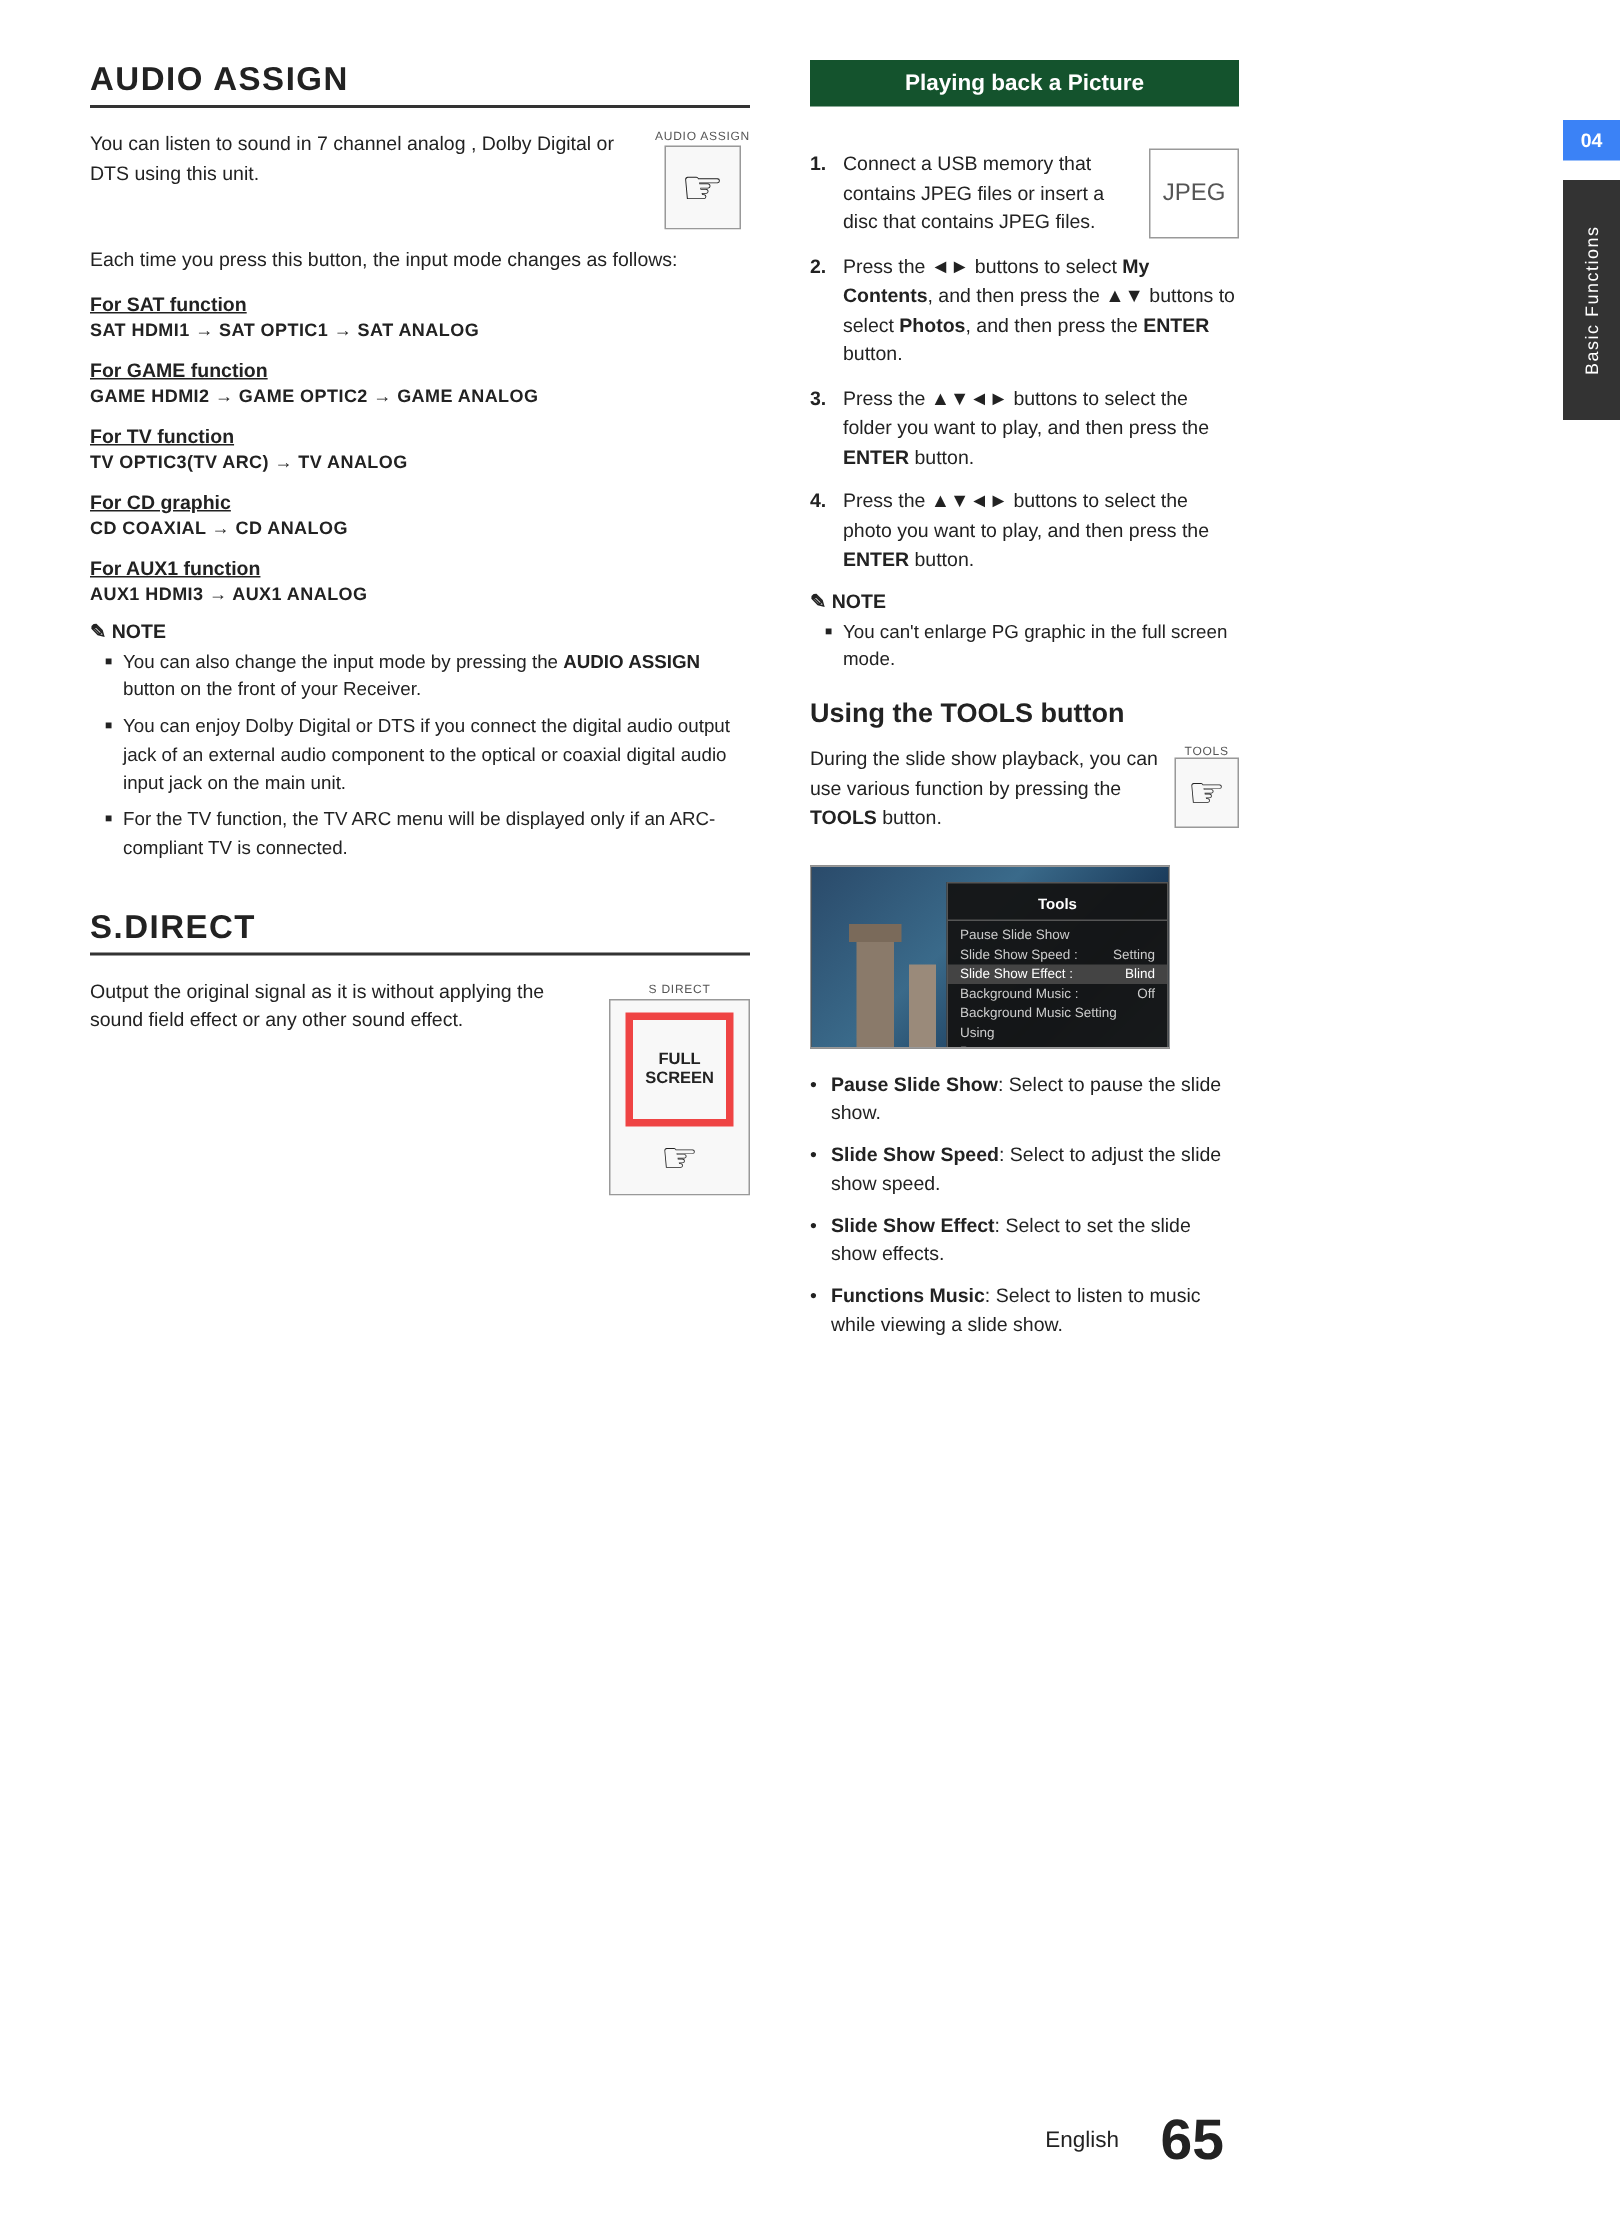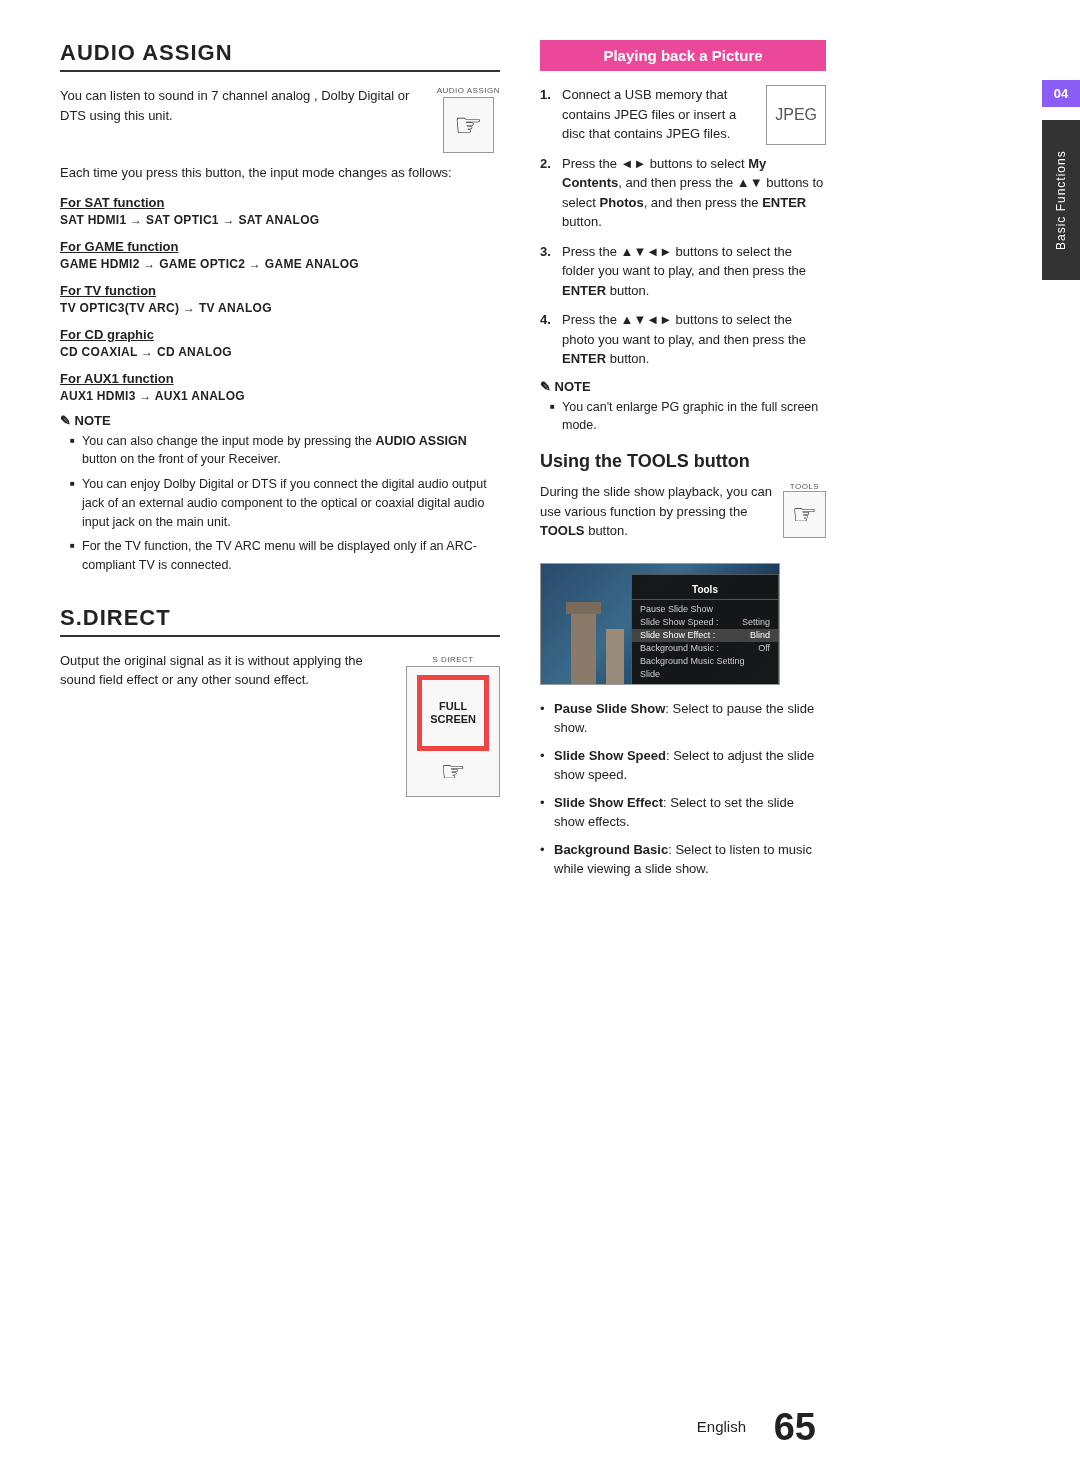--- a/index.html
+++ b/index.html
@@ -38,21 +38,21 @@
       height: 160px;
       display: flex;
       align-items: center;
       justify-content: center;
     }
     .side-tab-number {
       position: absolute;
       right: 0;
       top: 80px;
       width: 38px;
-      background: #8b5cf6;
+      background: #3b82f6;
       color: #fff;
       font-size: 13px;
       font-weight: bold;
       text-align: center;
       padding: 6px 0;
     }
 
     
     .columns {
       display: flex;
@@ -81,27 +81,27 @@
 
     .subsection-title {
       font-size: 18px;
       font-weight: bold;
       margin-bottom: 10px;
       margin-top: 16px;
     }
 
     
     .playback-header {
-      background: #ec4899;
+      background: #14532d;
       color: #fff;
       text-align: center;
       font-size: 15px;
       font-weight: bold;
       padding: 7px 20px;
-      margin-bottom: 14px;
+      margin-bottom: 28px;
     }
 
     
     .func-label {
       font-weight: bold;
       font-size: 13px;
       margin-top: 12px;
       margin-bottom: 3px;
       text-decoration: underline;
     }
@@ -456,21 +456,21 @@
             </div>
             <div class="tools-menu-item">
               <span>Background Music :</span>
               <span>Off</span>
             </div>
             <div class="tools-menu-item">
               <span>Background Music Setting</span>
               <span></span>
             </div>
             <div class="tools-menu-item">
-              <span>Slide</span>
+              <span>Using</span>
               <span></span>
             </div>
             <div class="tools-menu-item">
               <span>Rotate</span>
               <span></span>
             </div>
 
           </div>
         </div>
 
@@ -478,21 +478,21 @@
           <li>
             <strong>Pause Slide Show</strong><span>: Select to pause the slide show.</span>
           </li>
           <li>
             <strong>Slide Show Speed</strong><span>: Select to adjust the slide show speed.</span>
           </li>
           <li>
             <strong>Slide Show Effect</strong><span>: Select to set the slide show effects.</span>
           </li>
           <li>
-            <strong>Background Basic</strong><span>: Select to listen to music while viewing a slide show.</span>
+            <strong>Functions Music</strong><span>: Select to listen to music while viewing a slide show.</span>
           </li>
         </ul>
       </div>
     </div>
   </div>
 
   <div class="page-english">English</div>
   <div class="page-number">65</div>
 </div>
 

